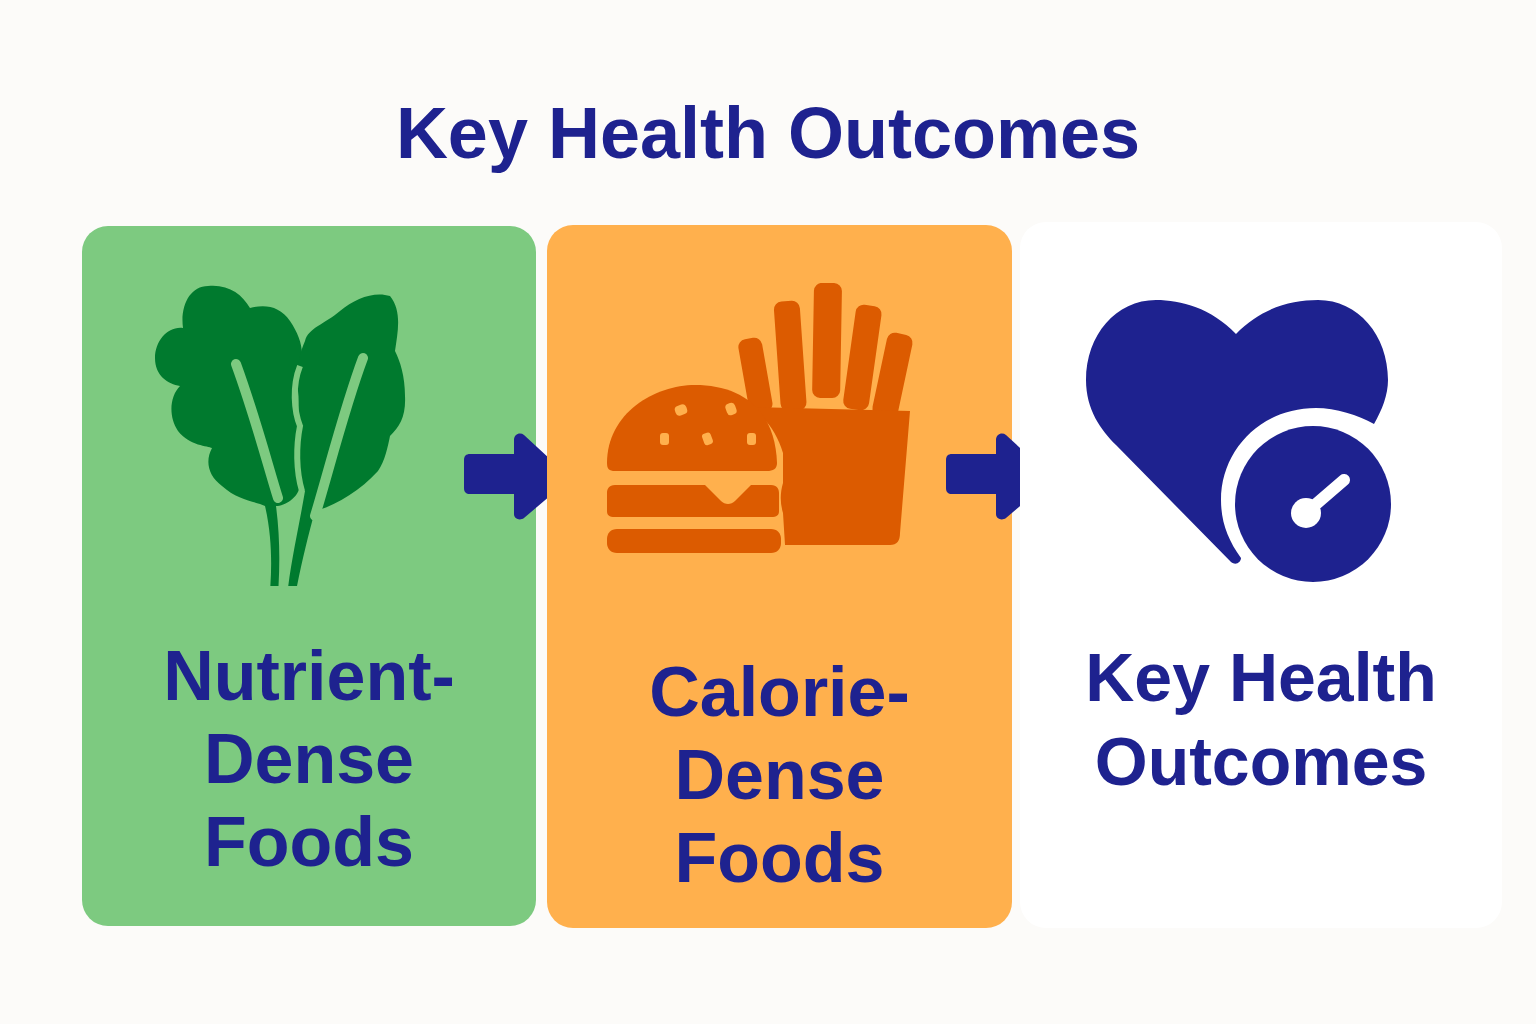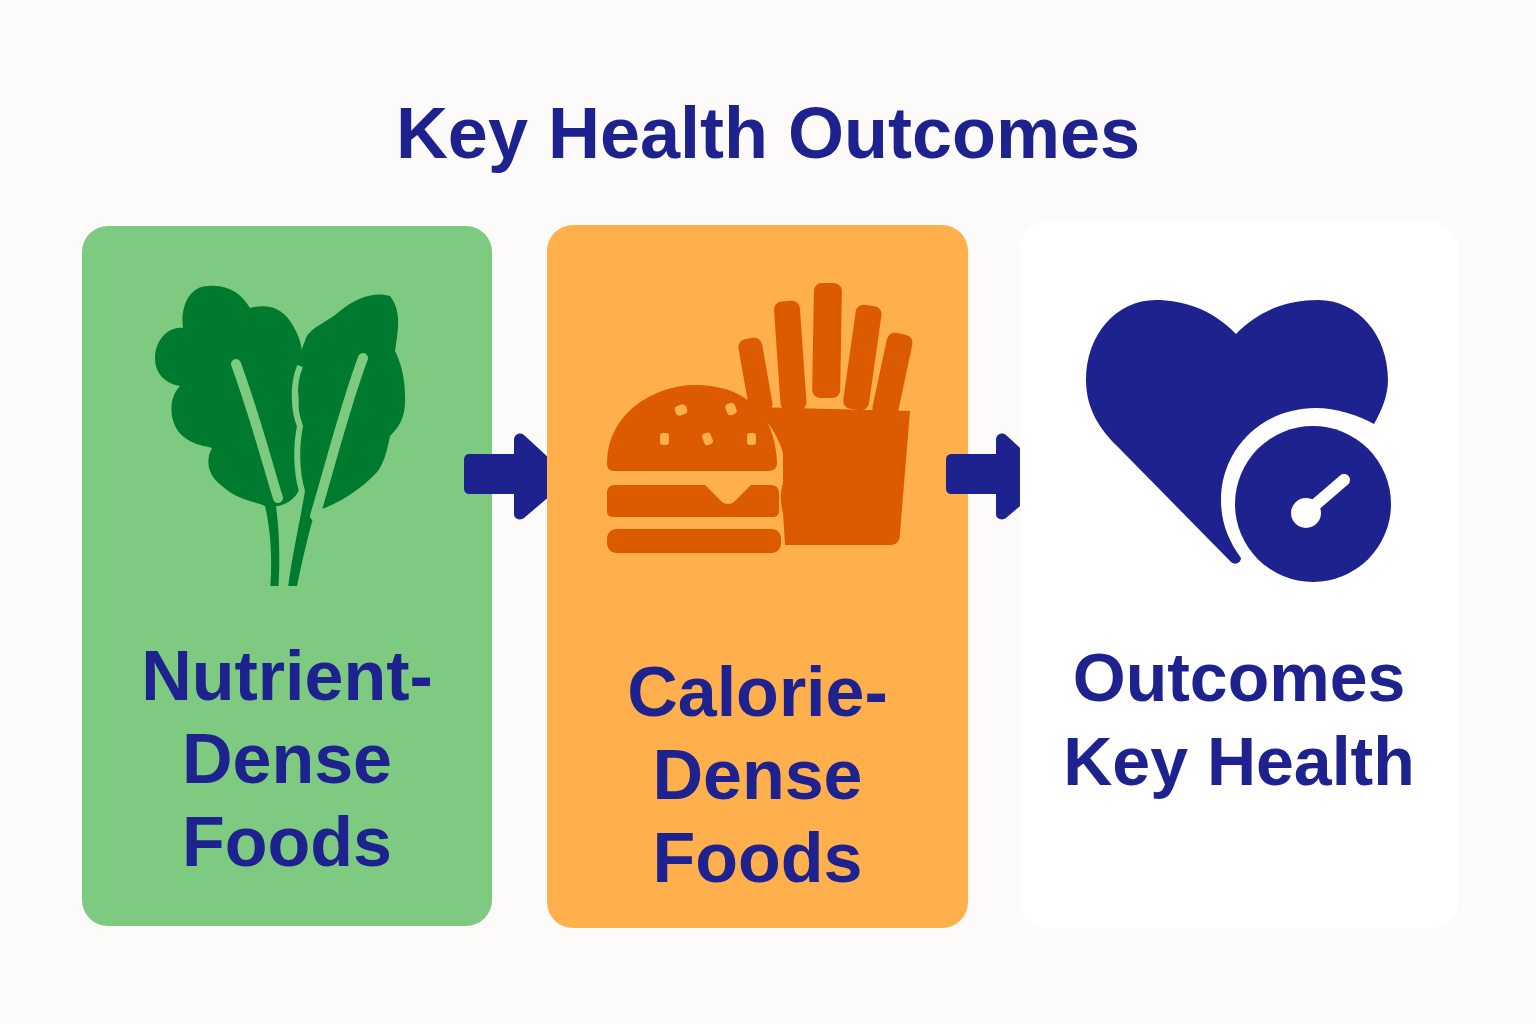--- a/index.html
+++ b/index.html
@@ -22,20 +22,21 @@
     text-align: center;
     font-size: 72px;
     font-weight: bold;
     color: #1e228f;
     line-height: 110px;
     letter-spacing: 0px;
   }
   .card {
     position: absolute;
     border-radius: 26px;
+    padding-left: 44px;
   }
   .card-green {
     left: 82px; top: 226px; width: 410px; height: 700px;
     background: #7dca80;
   }
   .card-orange {
     left: 547px; top: 225px; width: 421px; height: 703px;
     background: #ffb04d;
   }
   .card-white {
@@ -142,16 +143,16 @@
       L 145 262 C 150 266 155 262 155 258 C 142 240 135 222 135 200
       C 135 150 175 108 230 108 C 250 108 272 115 288 124
       C 296 110 302 95 302 80 C 302 35 272 0 232 0 C 205 0 175 8 150 34 Z"></path>
 
     <circle cx="227" cy="204" r="78" fill="#1e228f"></circle>
 
     <circle cx="220" cy="213" r="15" fill="#ffffff"></circle>
     <path d="M 222 211 L 258 180" stroke="#ffffff" stroke-width="12" stroke-linecap="round"></path>
   </svg>
   <div class="card-label">
+    <span>Key Health</span>
     <span>Outcomes</span>
-    <span>Key Health</span>
   </div>
 </div>
 
 </body></html>

